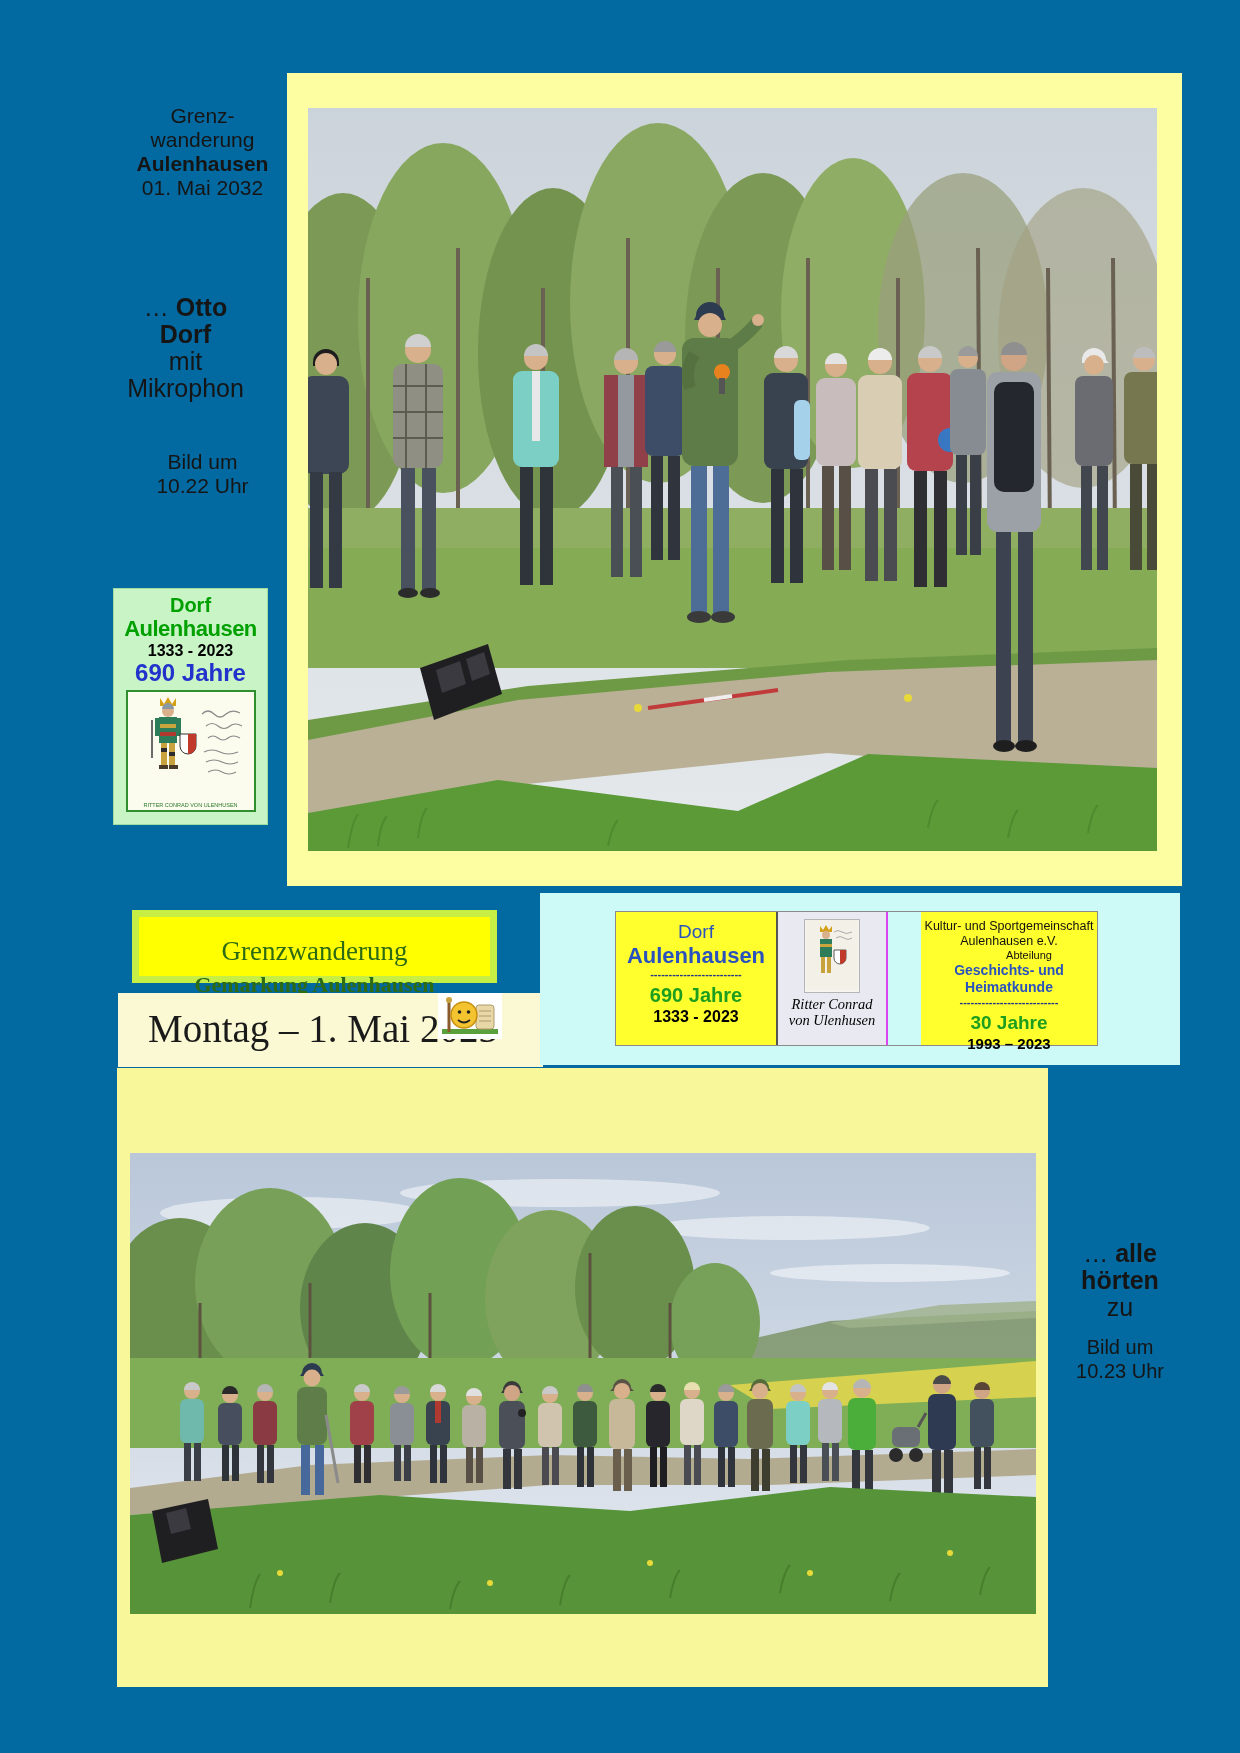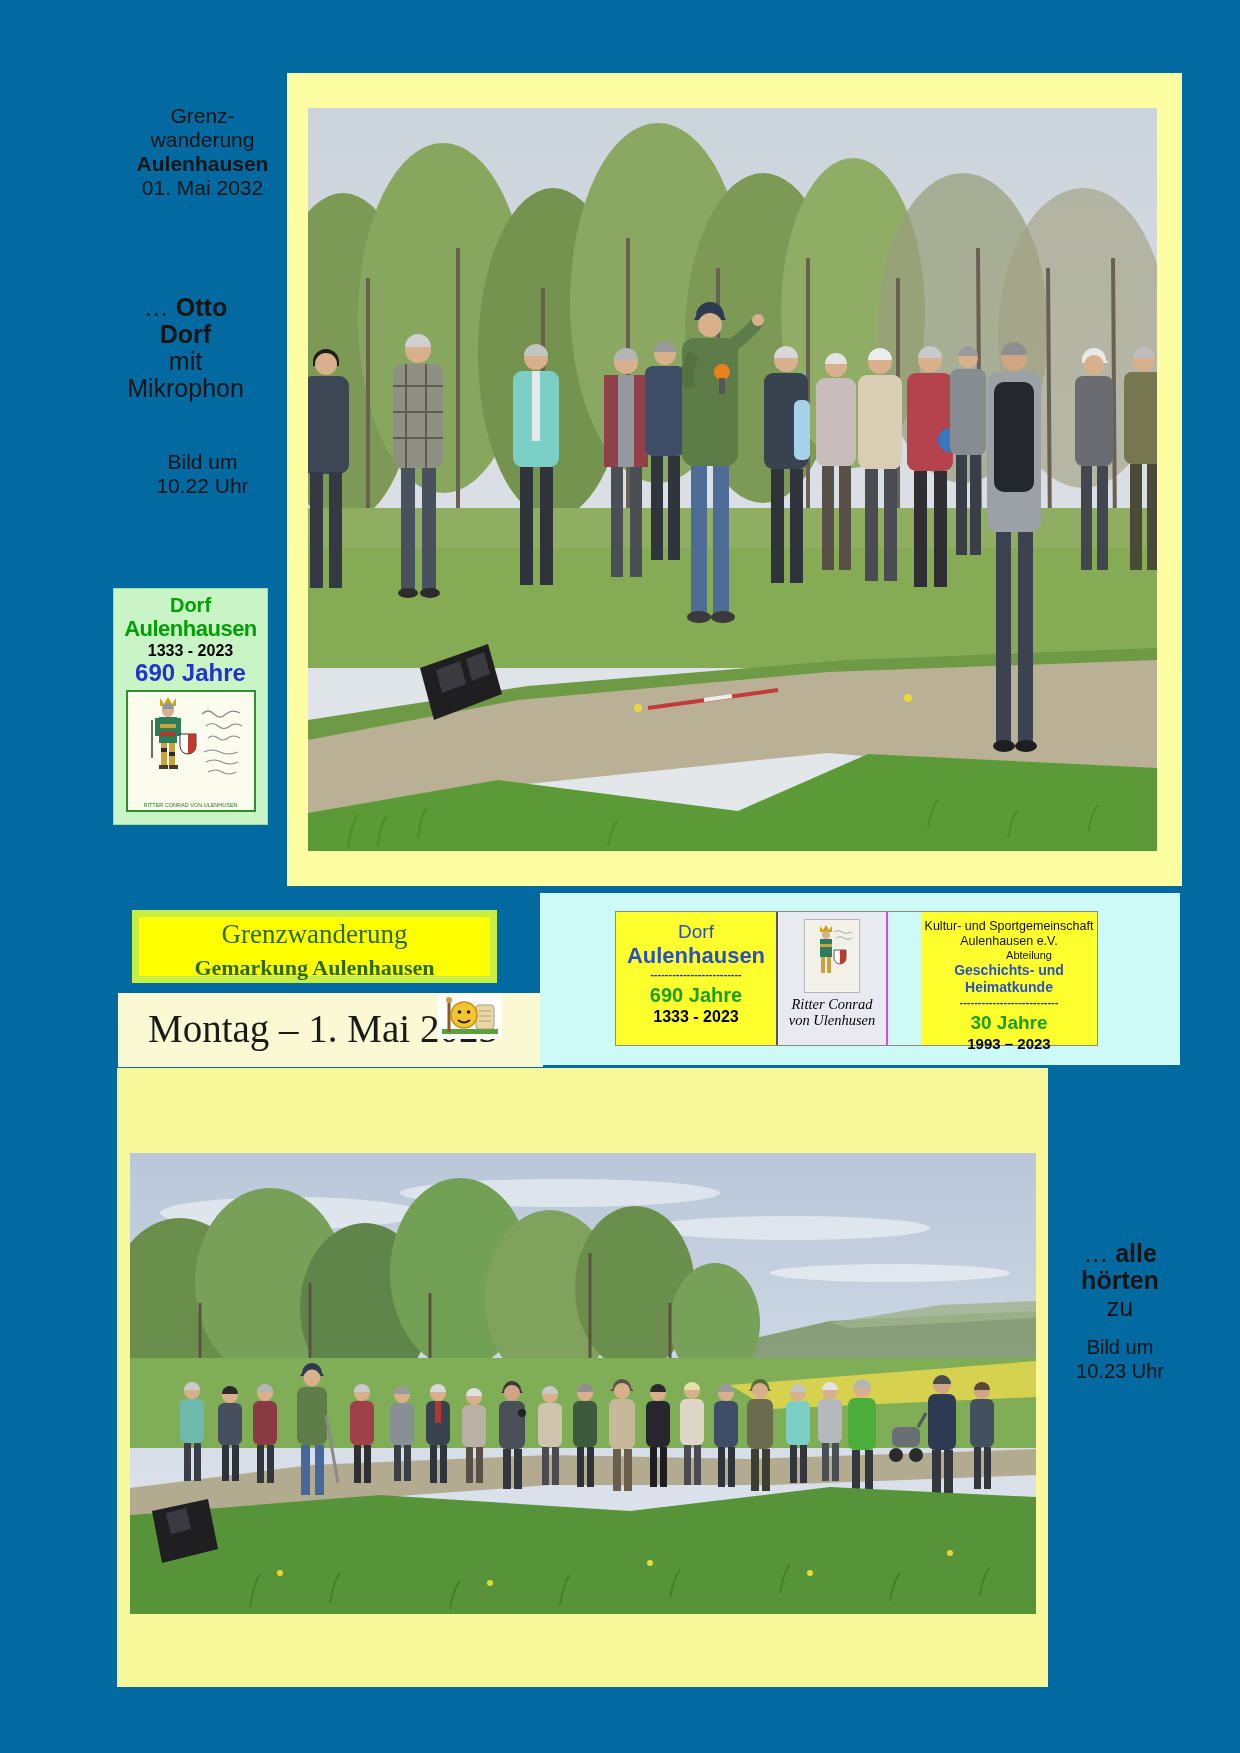--- a/index.html
+++ b/index.html
@@ -26,21 +26,21 @@
 
   
   .panel-top{left:287px;top:73px;width:895px;height:813px;background:#fdfda1;}
   .panel-bottom{left:117px;top:1068px;width:931px;height:619px;background:#f8f89a;}
   .photo{display:block;}
 
   
   .title-banner{left:132px;top:910px;width:365px;height:73px;background:#ffff00;
                 border:7px solid #c6ee45;box-sizing:border-box;
                 font-family:"Liberation Serif", serif;color:#2d6a14;}
-  .tb-title{font-size:27px;line-height:30px;margin-top:2px;}
+  .tb-title{font-size:27px;line-height:30px;margin-top:19px;}
   .tb-sub{font-size:22px;line-height:25px;font-weight:bold;margin-top:6px;}
 
   
   .date-strip{left:118px;top:993px;width:425px;height:74px;background:#fbf9d3;}
   .date-text{position:absolute;left:10px;width:390px;top:13px;text-align:center;
              font-family:"Liberation Serif", serif;font-size:39px;color:#1a1a1a;}
   .sun-box{position:absolute;left:320px;top:0;width:64px;height:46px;background:#ffffff;}
 
   
   .cyan-box{left:540px;top:893px;width:640px;height:172px;background:#cdf9f6;}

